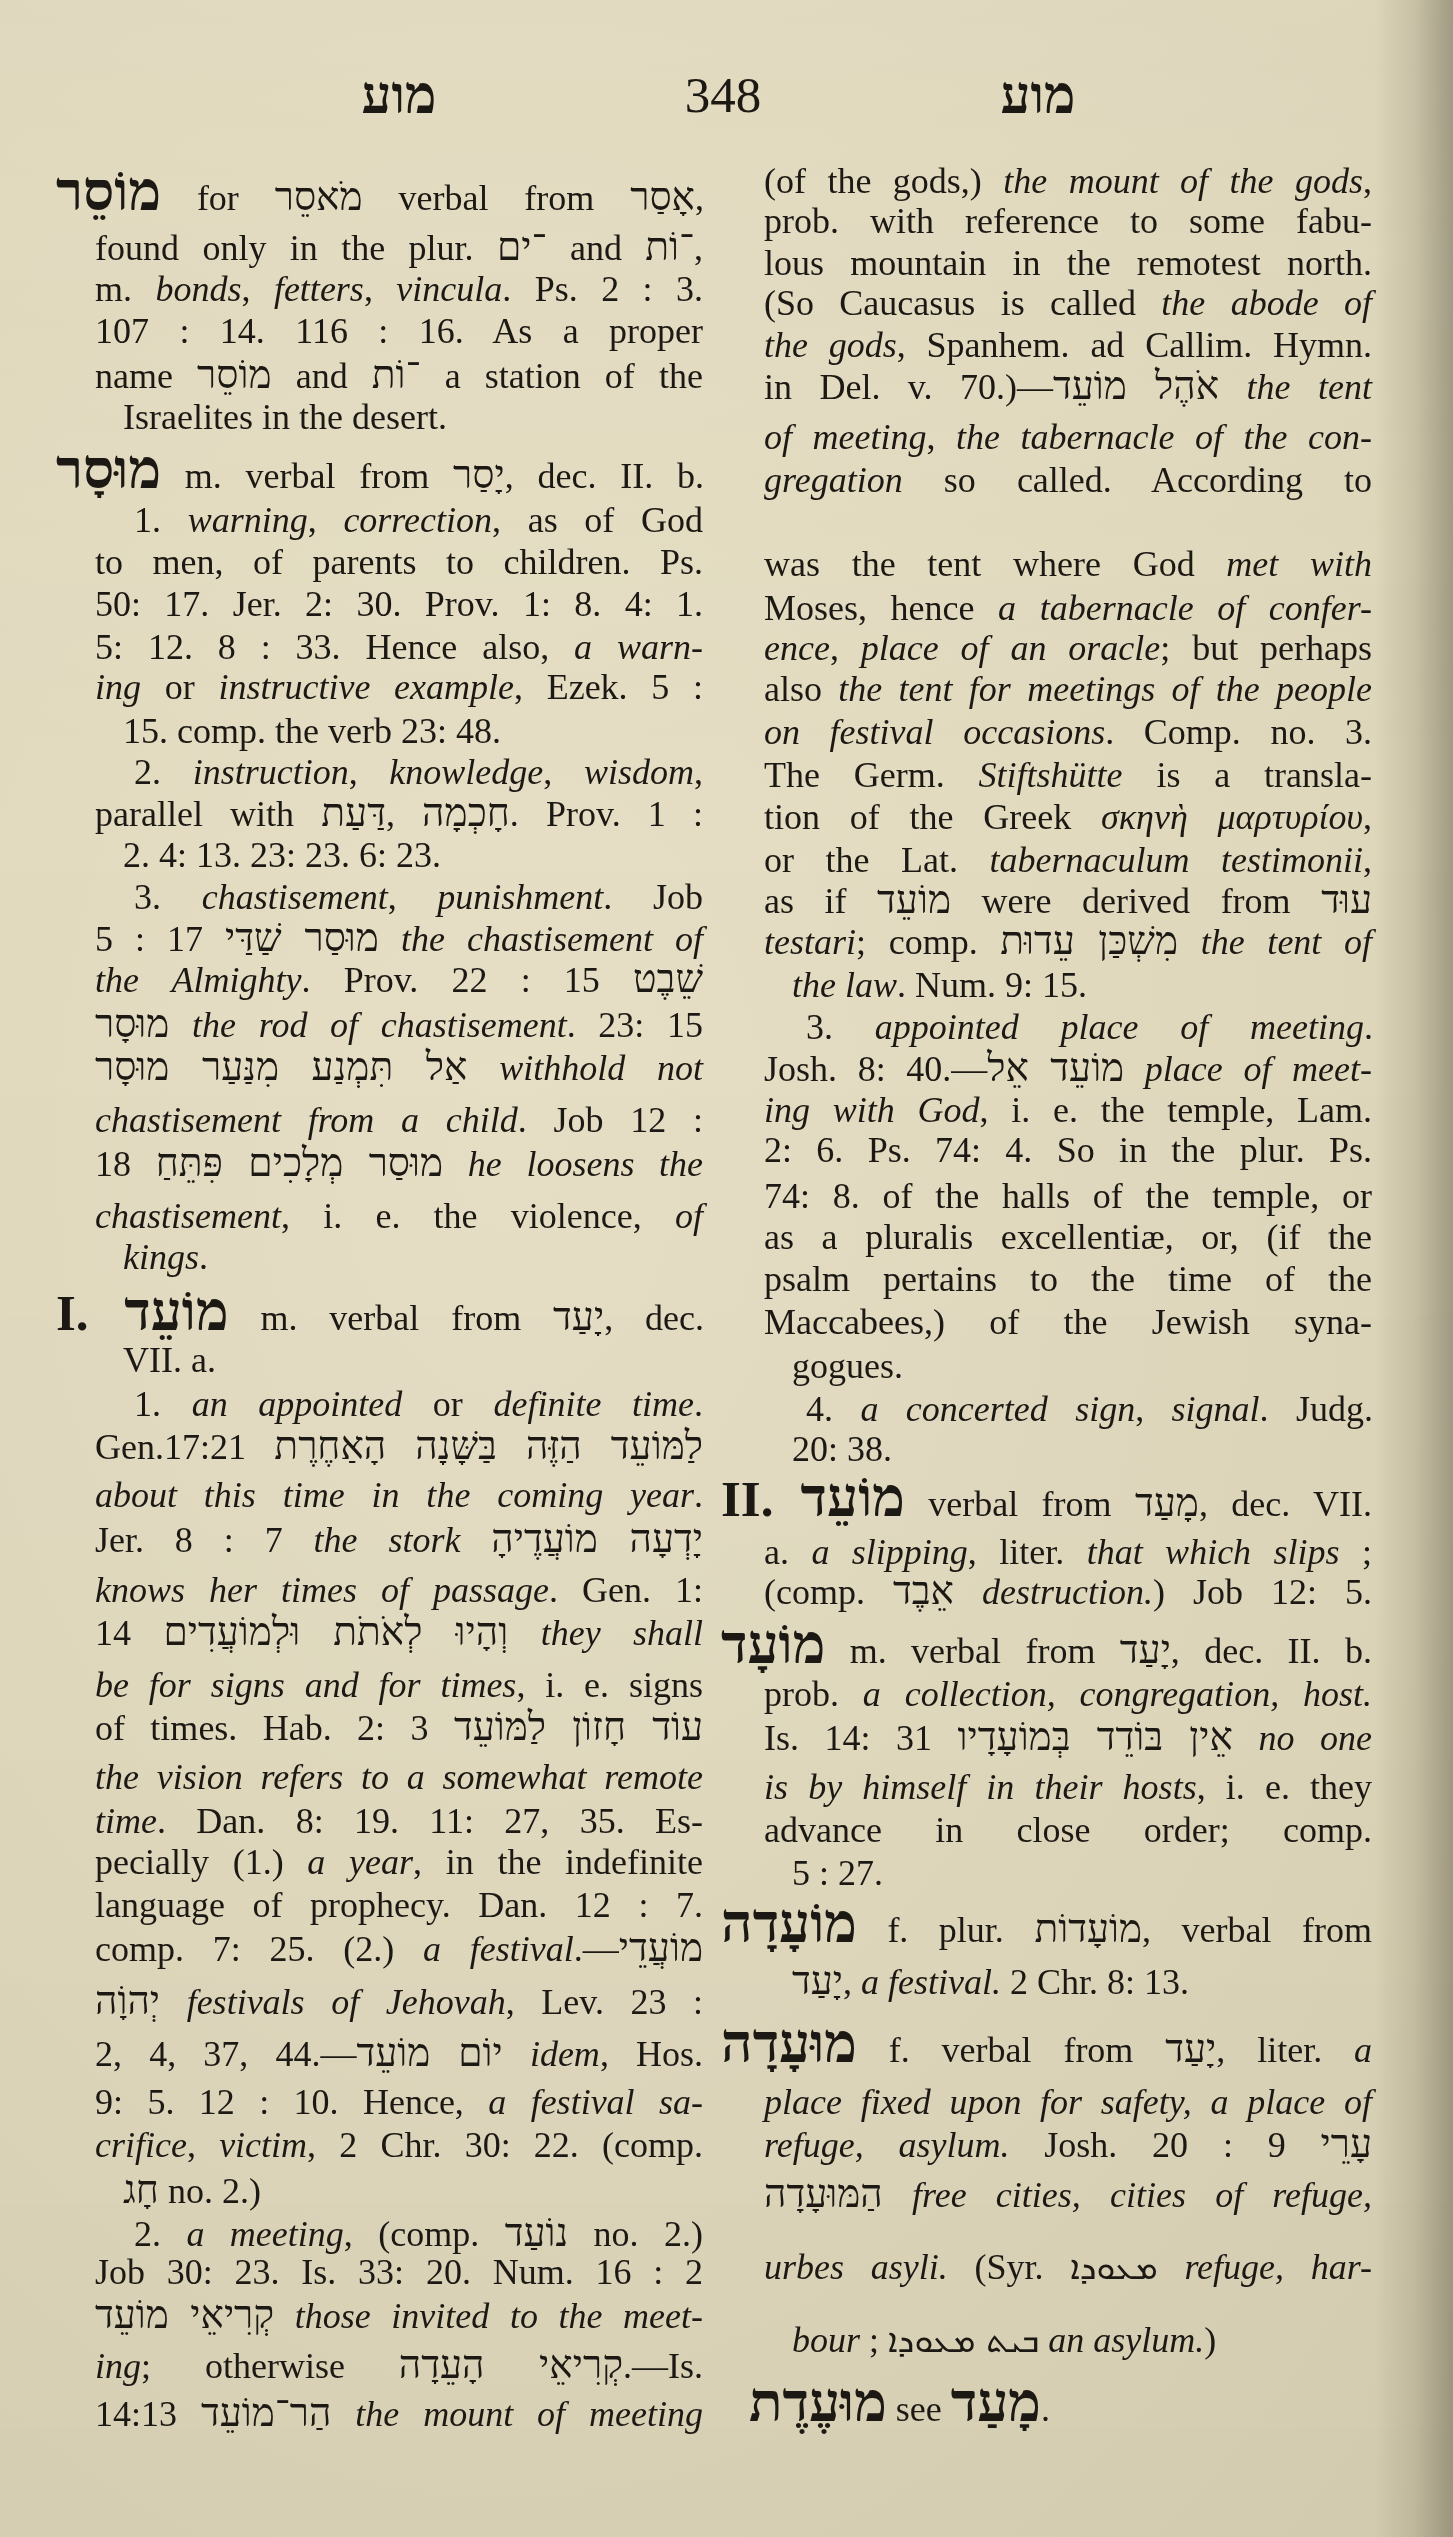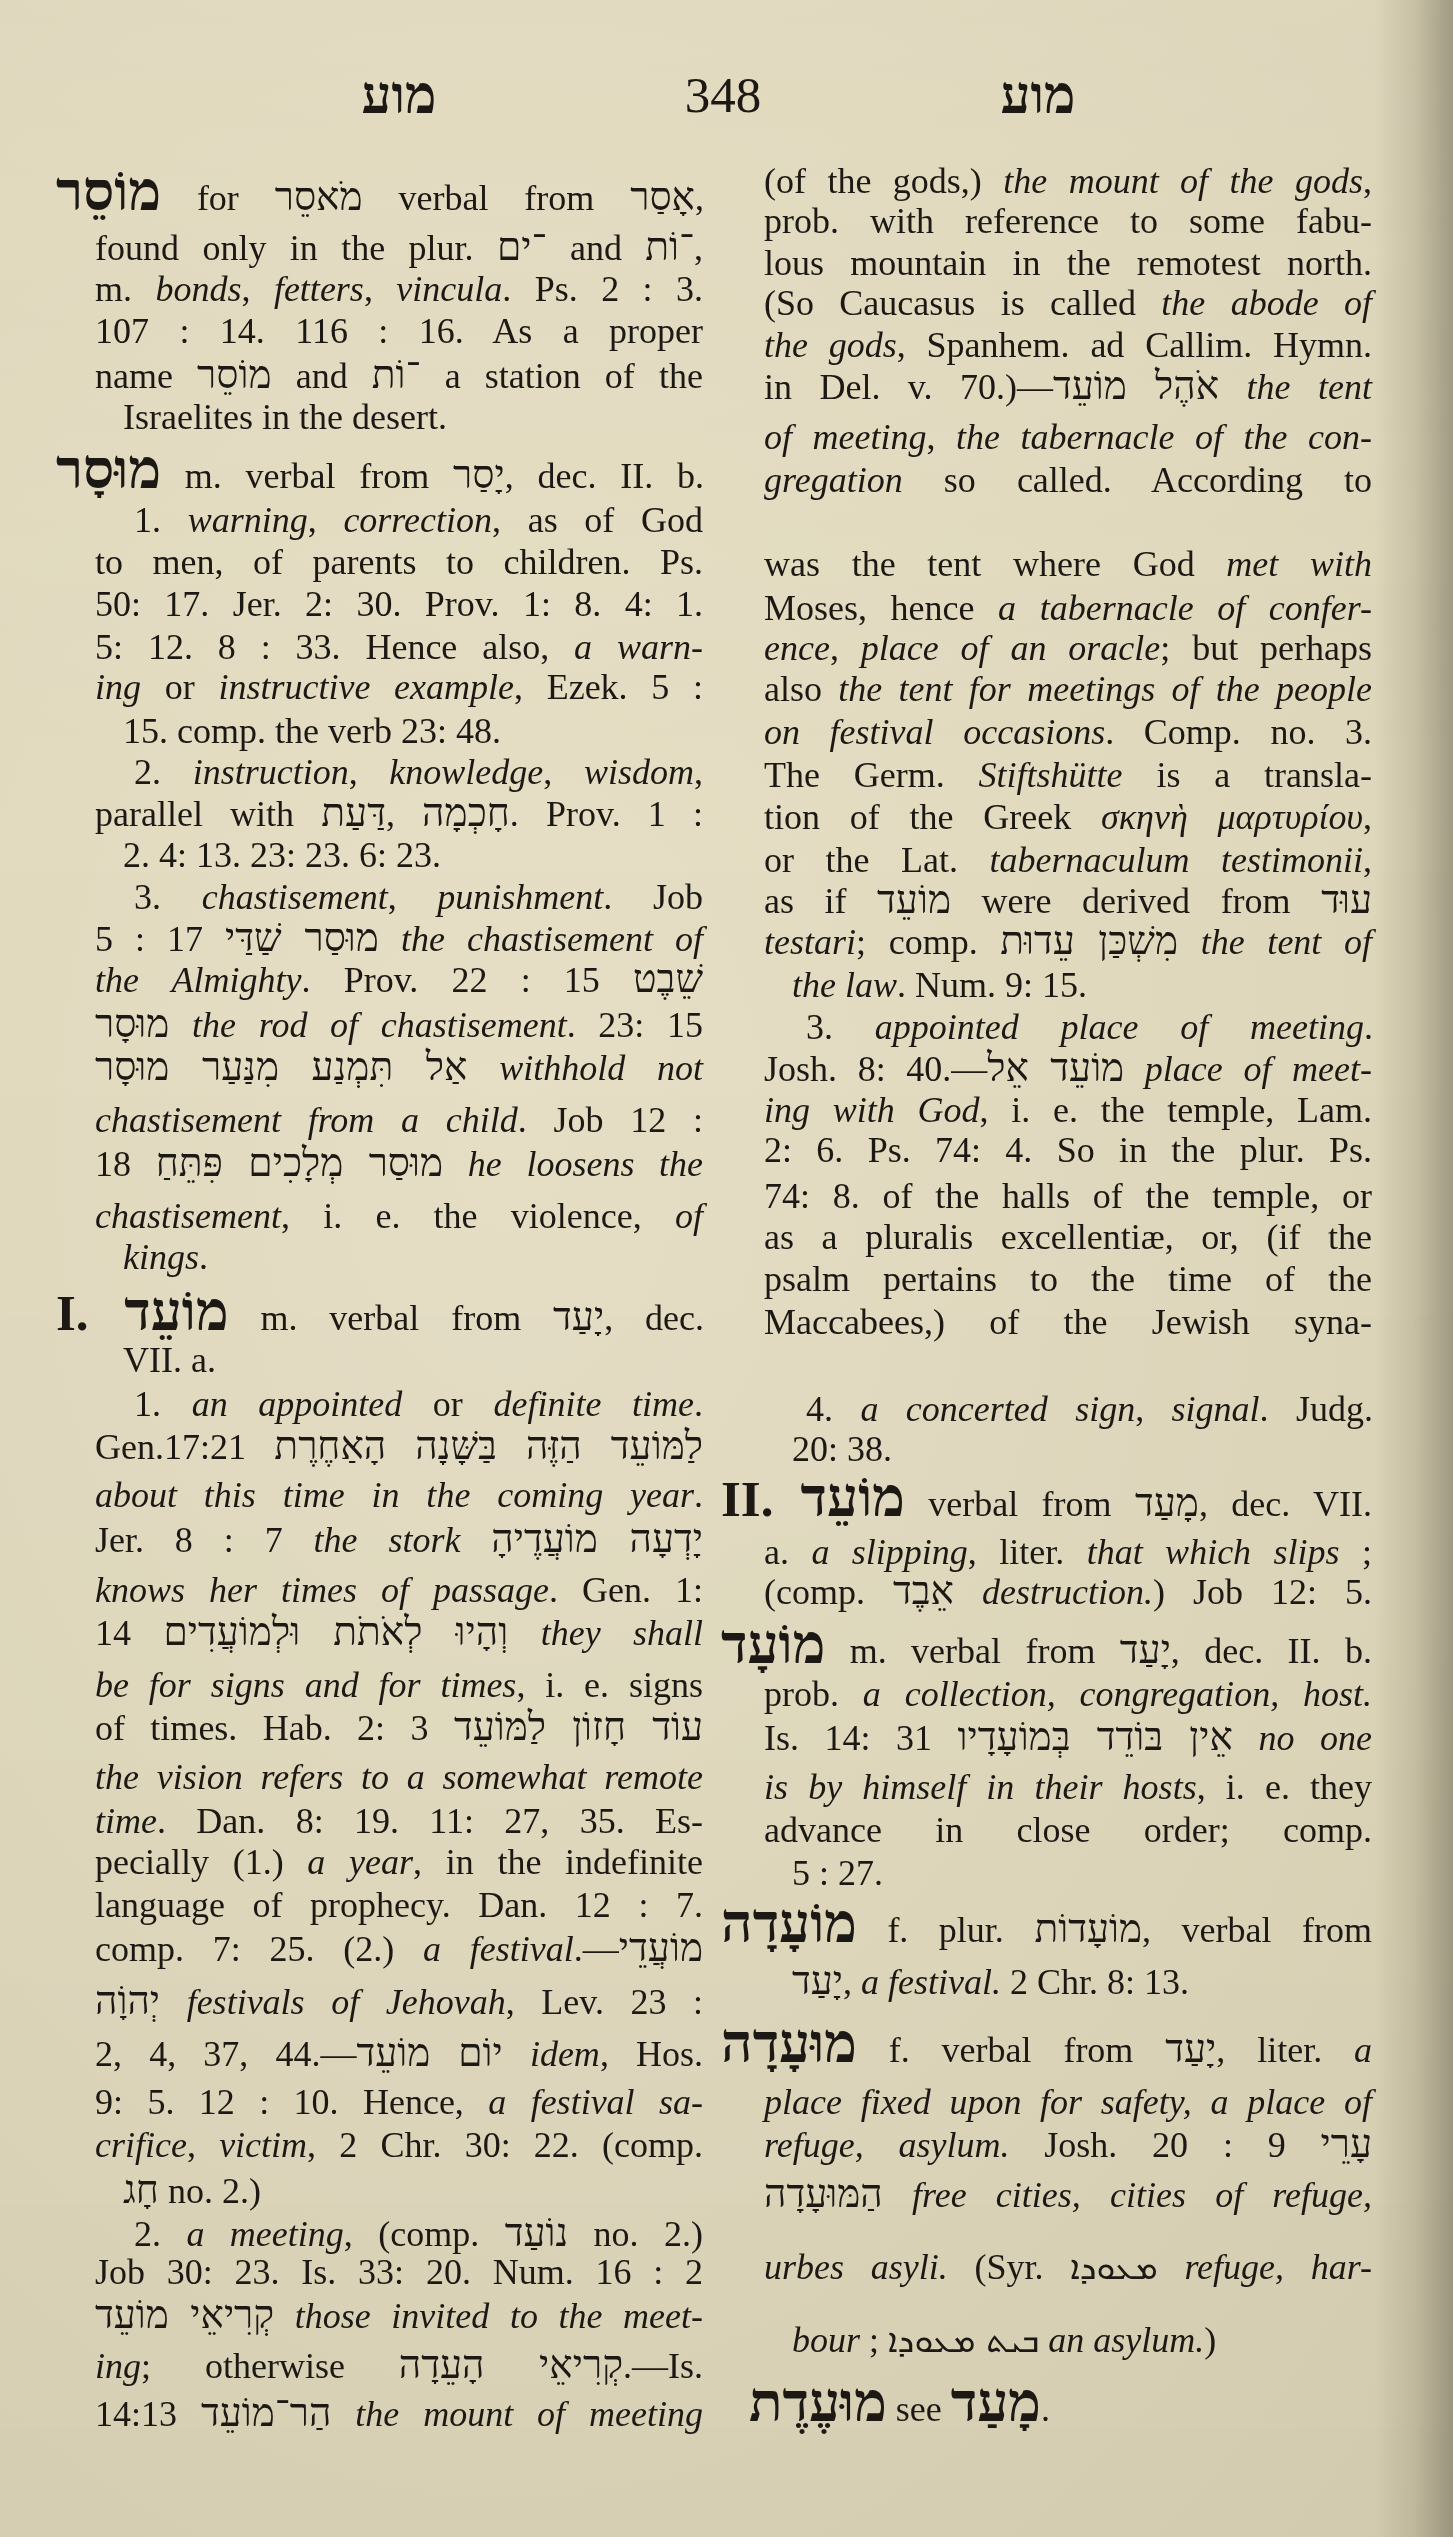--- a/index.html
+++ b/index.html
@@ -129,20 +129,21 @@
     <div class="ln cont" style="top:920px"><span class="seg seg-i">testari</span><span class="seg seg-r">; comp. </span><span class="seg seg-h">מִשְׁכַּן עֵדוּת</span><span class="seg seg-r"> </span><span class="seg seg-i">the tent of</span></div>
     <div class="ln cont last" style="top:963px"><span class="seg seg-i">the law</span><span class="seg seg-r">.  Num. 9: 15.</span></div>
     <div class="ln para" style="top:1005px"><span class="seg seg-r">3. </span><span class="seg seg-i">appointed place of meeting</span><span class="seg seg-r">.</span></div>
     <div class="ln cont" style="top:1047px"><span class="seg seg-r">Josh. 8: 40.—</span><span class="seg seg-h">מוֹעֵד אֵל</span><span class="seg seg-r"> </span><span class="seg seg-i">place of meet-</span></div>
     <div class="ln cont" style="top:1088px"><span class="seg seg-i">ing with God</span><span class="seg seg-r">, i. e. the temple, Lam.</span></div>
     <div class="ln cont" style="top:1128px"><span class="seg seg-r">2: 6.  Ps. 74: 4.   So in the plur. Ps.</span></div>
     <div class="ln cont" style="top:1174px"><span class="seg seg-r">74: 8. of the halls of the temple, or</span></div>
     <div class="ln cont" style="top:1215px"><span class="seg seg-r">as a pluralis excellentiæ, or, (if the</span></div>
     <div class="ln cont" style="top:1257px"><span class="seg seg-r">psalm pertains to the time of the</span></div>
     <div class="ln cont" style="top:1300px"><span class="seg seg-r">Maccabees,) of the Jewish syna-</span></div>
+    <div class="ln cont last" style="top:1344px"><span class="seg seg-r">gogues.</span></div>
     <div class="ln para" style="top:1387px"><span class="seg seg-r">4. </span><span class="seg seg-i">a concerted sign</span><span class="seg seg-r">, </span><span class="seg seg-i">signal</span><span class="seg seg-r">.  Judg.</span></div>
     <div class="ln cont last" style="top:1427px"><span class="seg seg-r">20: 38.</span></div>
     <div class="ln hang" style="top:1482px"><span class="seg seg-n">II. </span><span class="seg seg-hw">מוֹעֵד</span><span class="seg seg-r"> verbal from </span><span class="seg seg-h">מָעַד</span><span class="seg seg-r">, dec. VII.</span></div>
     <div class="ln cont" style="top:1530px"><span class="seg seg-r">a. </span><span class="seg seg-i">a slipping</span><span class="seg seg-r">, liter. </span><span class="seg seg-i">that which slips</span><span class="seg seg-r"> ;</span></div>
     <div class="ln cont" style="top:1570px"><span class="seg seg-r">(comp. </span><span class="seg seg-h">אֵבֶד</span><span class="seg seg-r"> </span><span class="seg seg-i">destruction.</span><span class="seg seg-r">)  Job 12: 5.</span></div>
     <div class="ln hang" style="top:1629px"><span class="seg seg-hw">מוֹעָד</span><span class="seg seg-r"> m. verbal from </span><span class="seg seg-h">יָעַד</span><span class="seg seg-r">, dec. II. b.</span></div>
     <div class="ln cont" style="top:1672px"><span class="seg seg-r">prob. </span><span class="seg seg-i">a collection, congregation, host.</span></div>
     <div class="ln cont" style="top:1716px"><span class="seg seg-r">Is. 14: 31 </span><span class="seg seg-h">אֵין בּוֹדֵד בְּמוֹעָדָיו</span><span class="seg seg-r"> </span><span class="seg seg-i">no one</span></div>
     <div class="ln cont" style="top:1765px"><span class="seg seg-i">is by himself in their hosts</span><span class="seg seg-r">, i. e. they</span></div>
     <div class="ln cont" style="top:1808px"><span class="seg seg-r">advance in close order; comp.</span></div>

